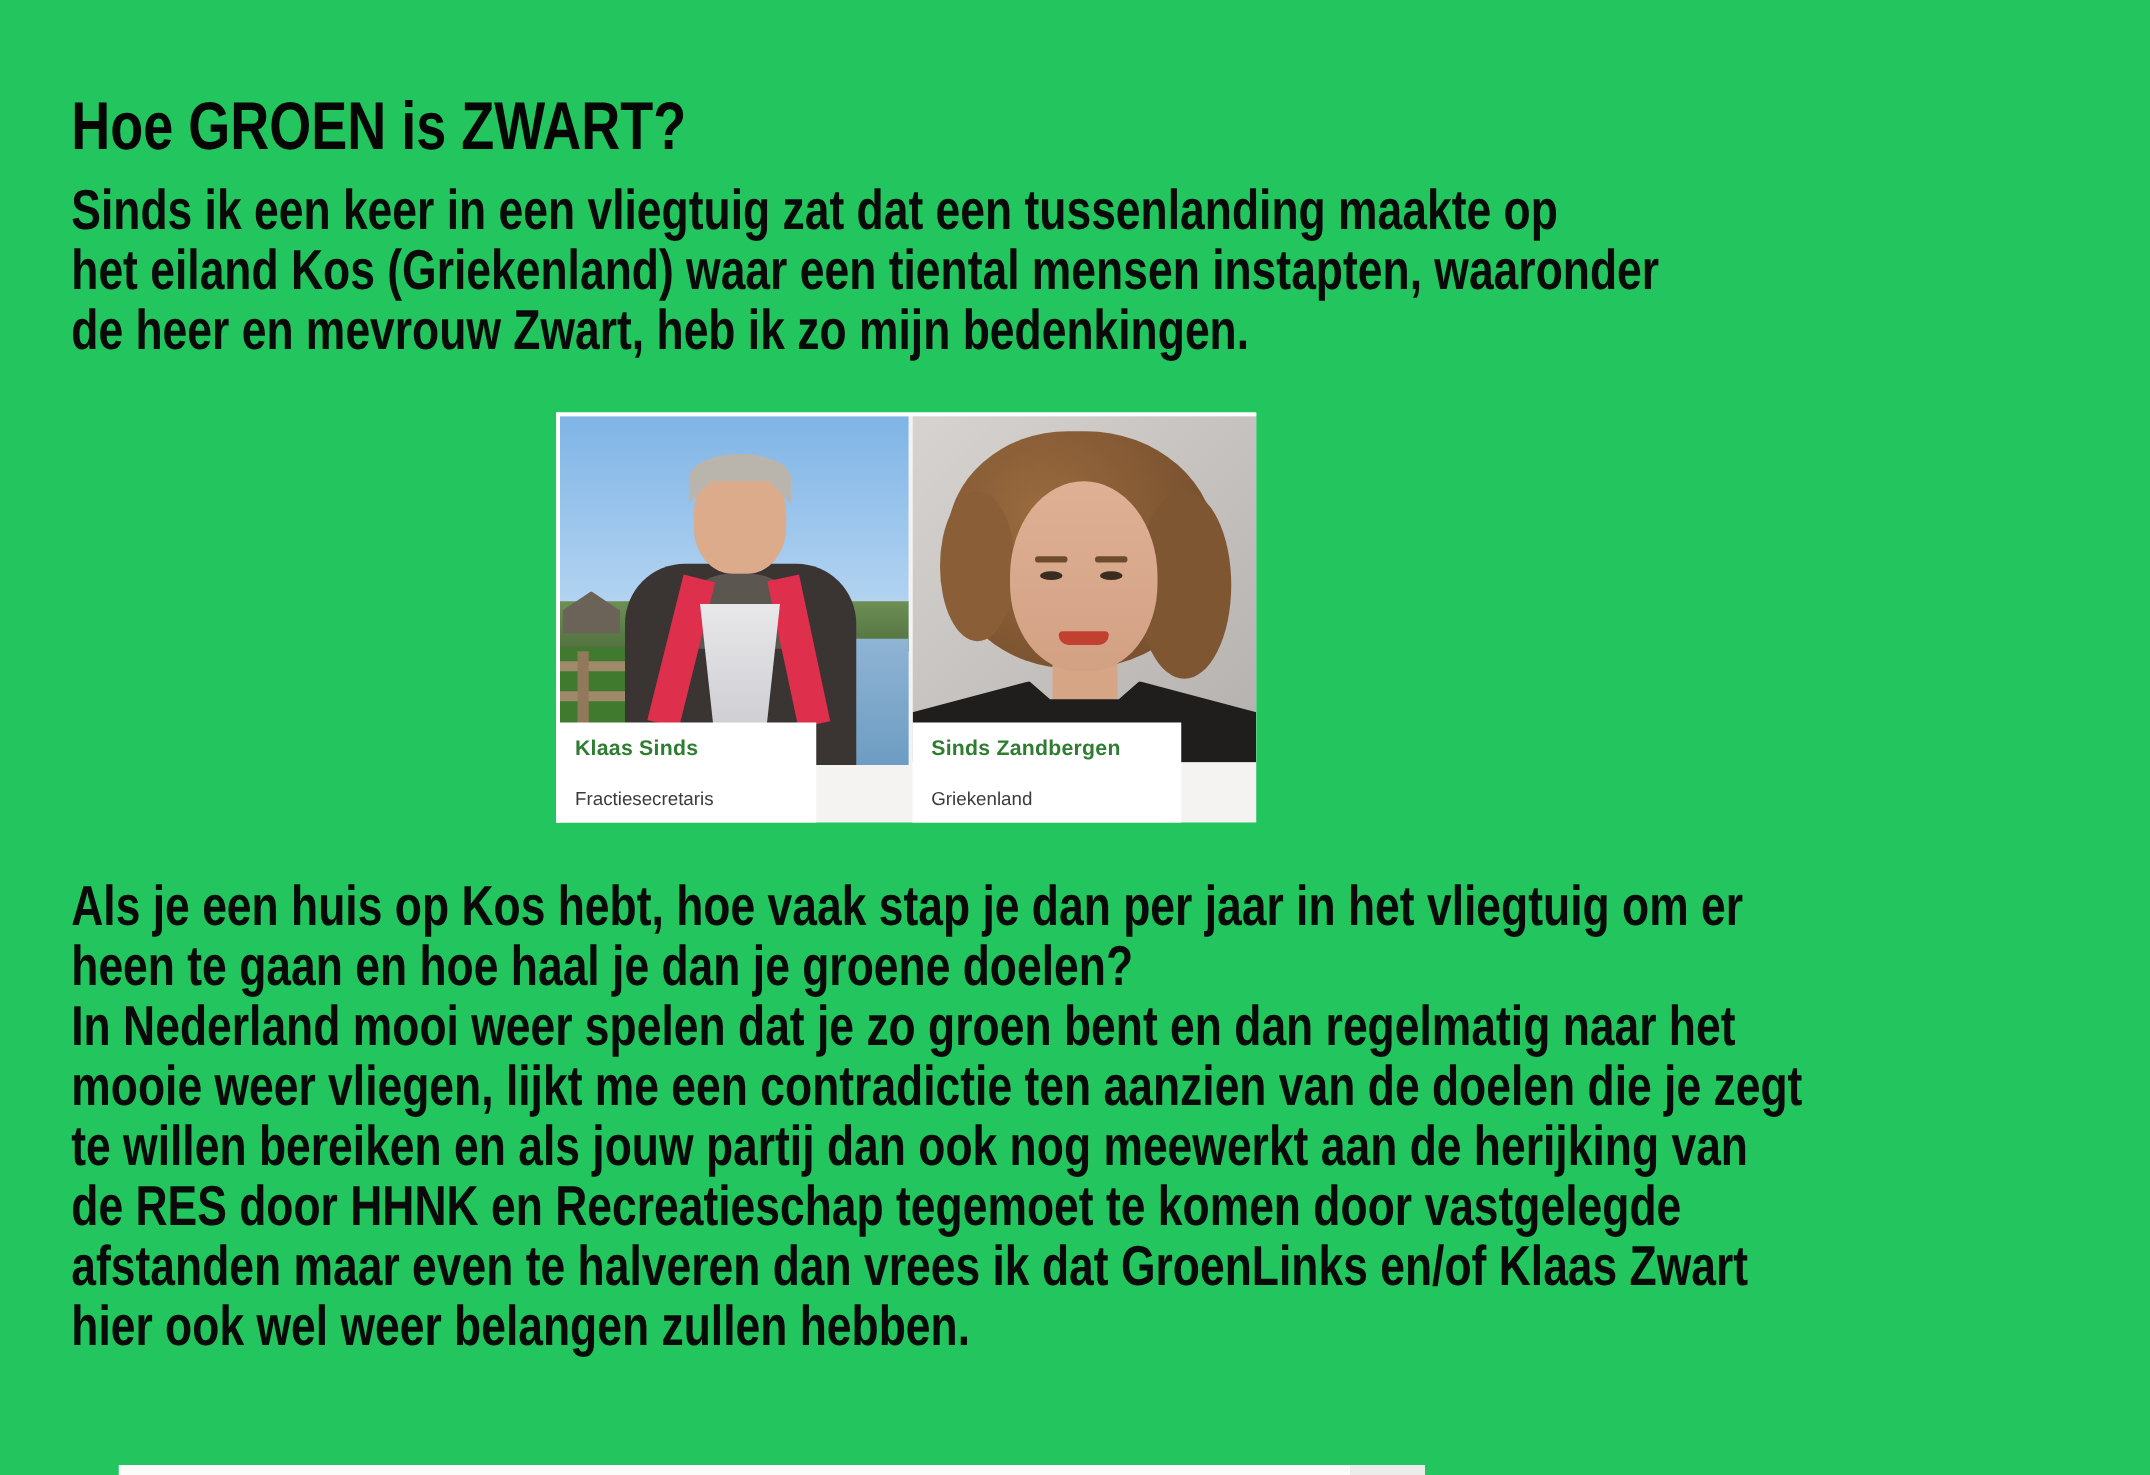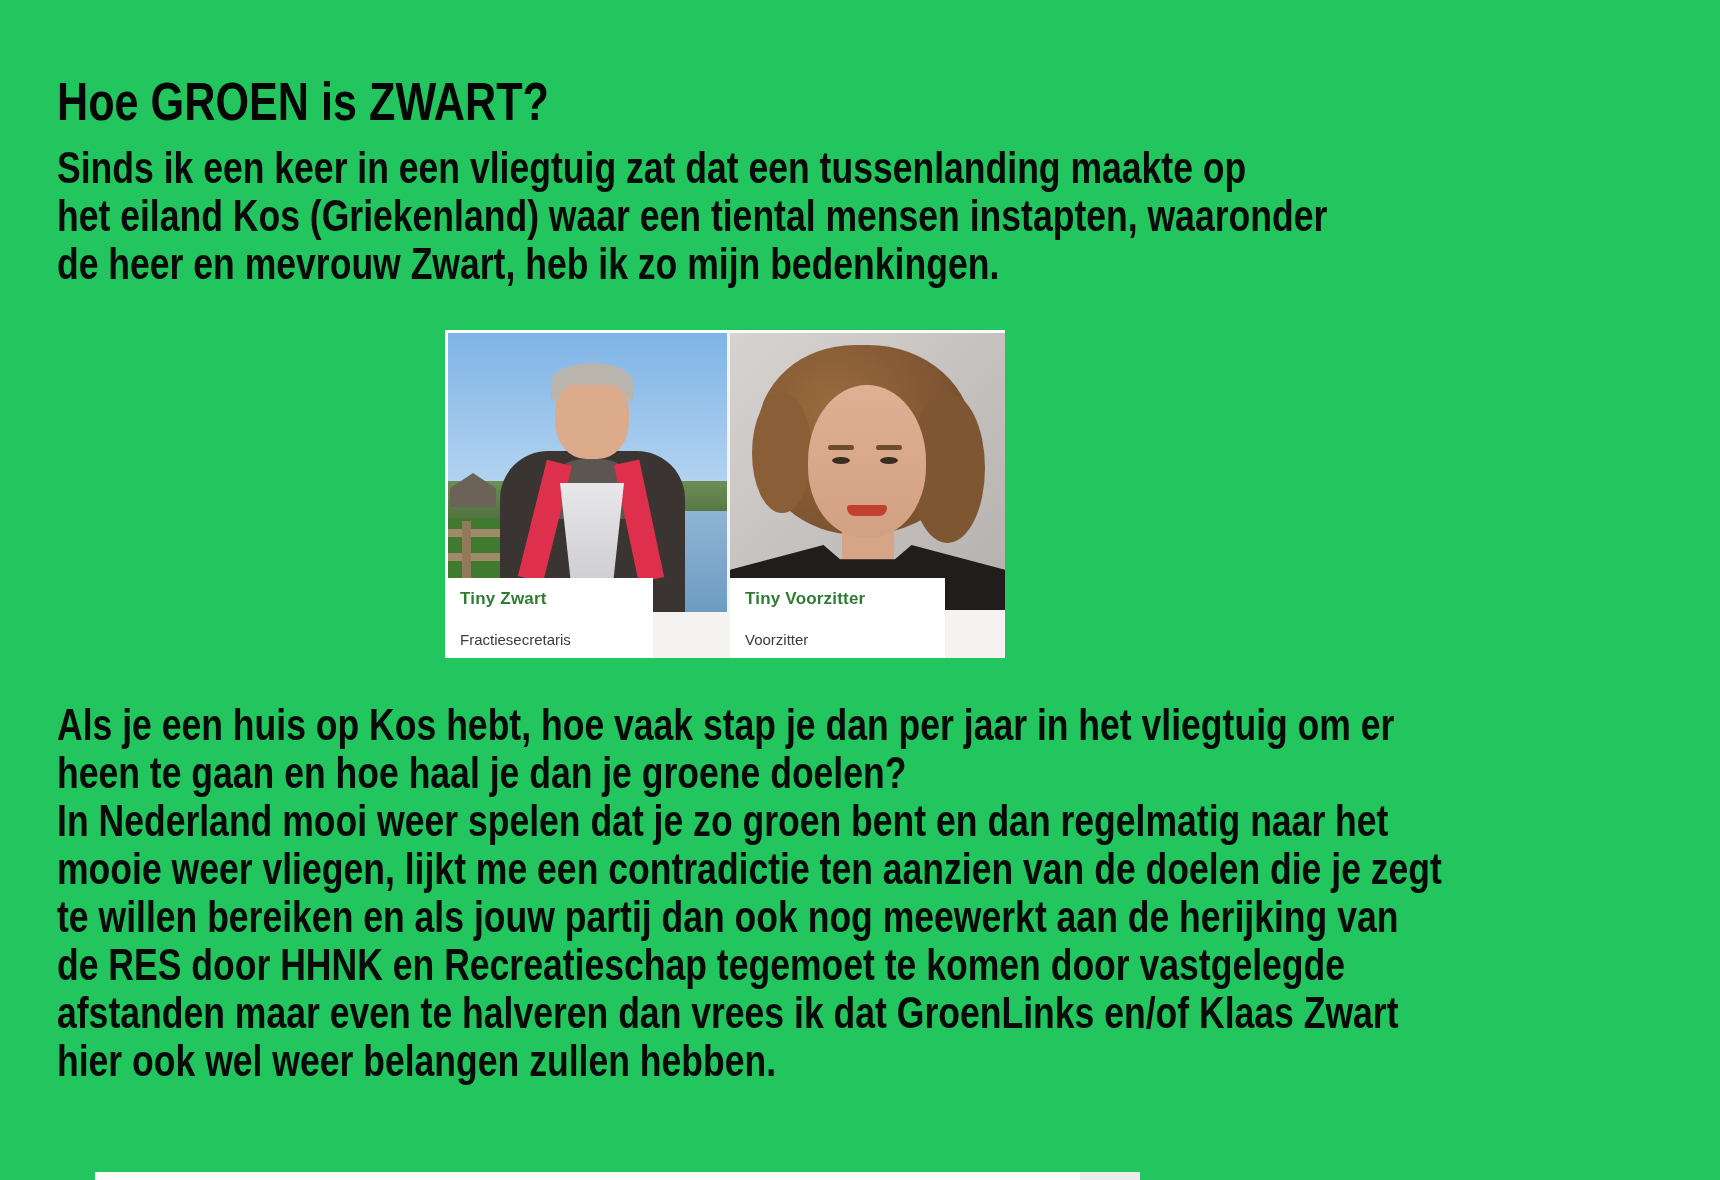--- a/index.html
+++ b/index.html
@@ -118,41 +118,41 @@
       <div class="p1-fence-post" style="left:62px;top:188px;"></div>
       <div class="p1-body"></div>
       <div class="p1-hood"></div>
       <div class="p1-strap-l"></div>
       <div class="p1-strap-r"></div>
       <div class="p1-shirt"></div>
       <div class="p1-head"></div>
       <div class="p1-hair"></div>
     </div>
     <div class="caption caption-left">
-      <div class="member-name" style="color:#2e7d32">Tiny Zwart</div>
+      <div class="member-name" style="color:#2e7d32">Klaas Sinds</div>
       <div class="member-role">Fractiesecretaris</div>
     </div>
 
     <div class="photo photo-right">
       <div class="p2-bg"></div>
       <div class="p2-hair"></div>
       <div class="p2-hair2"></div>
       <div class="p2-hair3"></div>
       <div class="p2-neck"></div>
       <div class="p2-face"></div>
       <div class="p2-brow-l"></div>
       <div class="p2-brow-r"></div>
       <div class="p2-eye-l"></div>
       <div class="p2-eye-r"></div>
       <div class="p2-lips"></div>
       <div class="p2-top"></div>
     </div>
     <div class="caption caption-right">
-      <div class="member-name" style="color:#2e7d32">Tiny Voorzitter</div>
-      <div class="member-role">Voorzitter</div>
+      <div class="member-name" style="color:#2e7d32">Sinds Zandbergen</div>
+      <div class="member-role">Griekenland</div>
     </div>
 
   </div>
 
   <div class="para para-2 condensed">Als je een huis op Kos hebt, hoe vaak stap je dan per jaar in het vliegtuig om er
 heen te gaan en hoe haal je dan je groene doelen?
 In Nederland mooi weer spelen dat je zo groen bent en dan regelmatig naar het
 mooie weer vliegen, lijkt me een contradictie ten aanzien van de doelen die je zegt
 te willen bereiken en als jouw partij dan ook nog meewerkt aan de herijking van
 de RES door HHNK en Recreatieschap tegemoet te komen door vastgelegde

